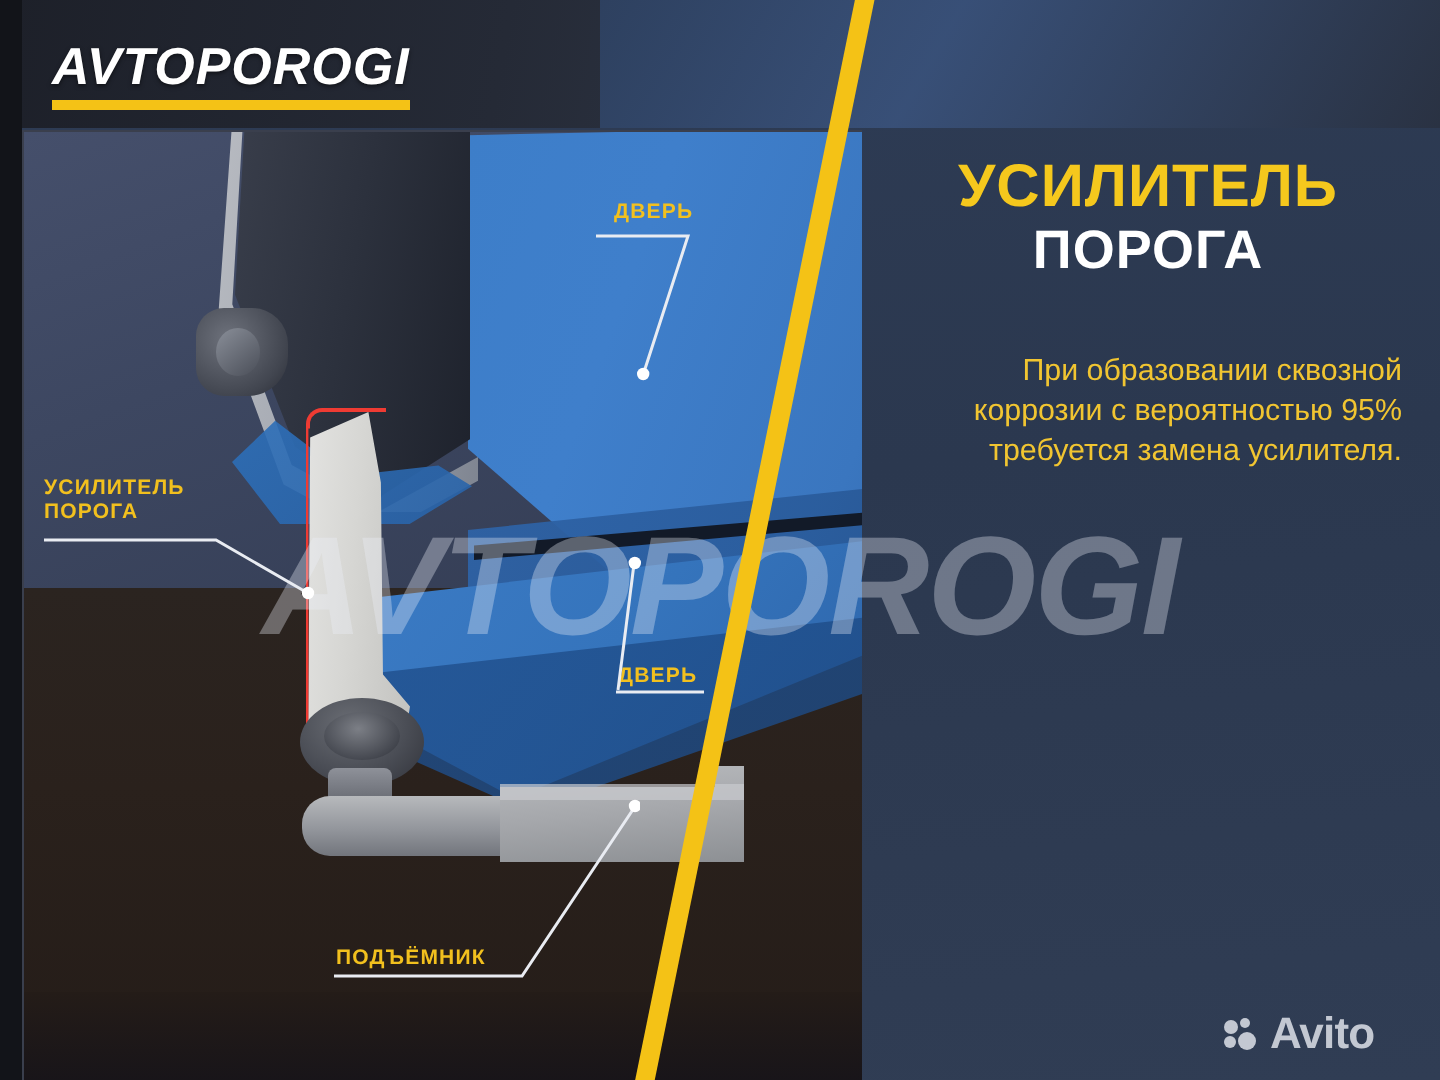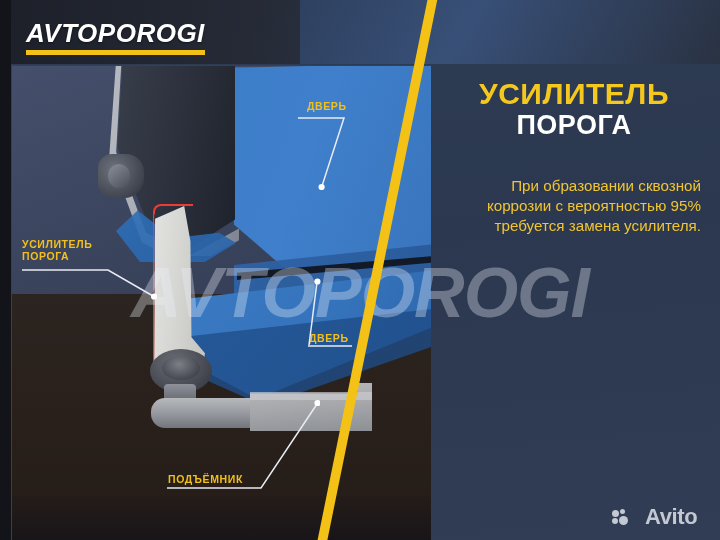--- a/index.html
+++ b/index.html
@@ -213,21 +213,21 @@
   }
   .title2 {
     font-size:27px; font-weight:bold; color:#ffffff; letter-spacing:.5px; line-height:1.12;
   }
   .para { position:absolute; left:443px; width:258px; font-size:15.2px; line-height:1.30;text-align:right; }
   .p1 { top:176px; color:#f1c531; }
   .p2 { top:303px; color:#ffffff; }
   .p3 { top:405px; color:#f1c531; }
 
   
-  .avito { position:absolute; left:612px; top:506px; display:flex; align-items:center; gap:13px; }
+  .avito { position:absolute; left:612px; top:506px; display:flex; align-items:center; gap:3px; }
   .avito-dots { position:relative; width:20px; height:16px; }
   .avito-dots i { position:absolute; border-radius:50%; background:#c3c8d2; display:block; }
   .ad1 { left:0px;  top:1px;  width:7px;  height:7px; }
   .ad2 { left:8px;  top:0px;  width:5px;  height:5px; }
   .ad3 { left:0px;  top:9px;  width:6px;  height:6px; }
   .ad4 { left:7px;  top:7px;  width:9px;  height:9px; }
   .avito-text { font-size:22px; font-weight:bold; color:#c3c8d2; line-height:1; letter-spacing:-.4px; }
 </style>
 </head>
 <body>

